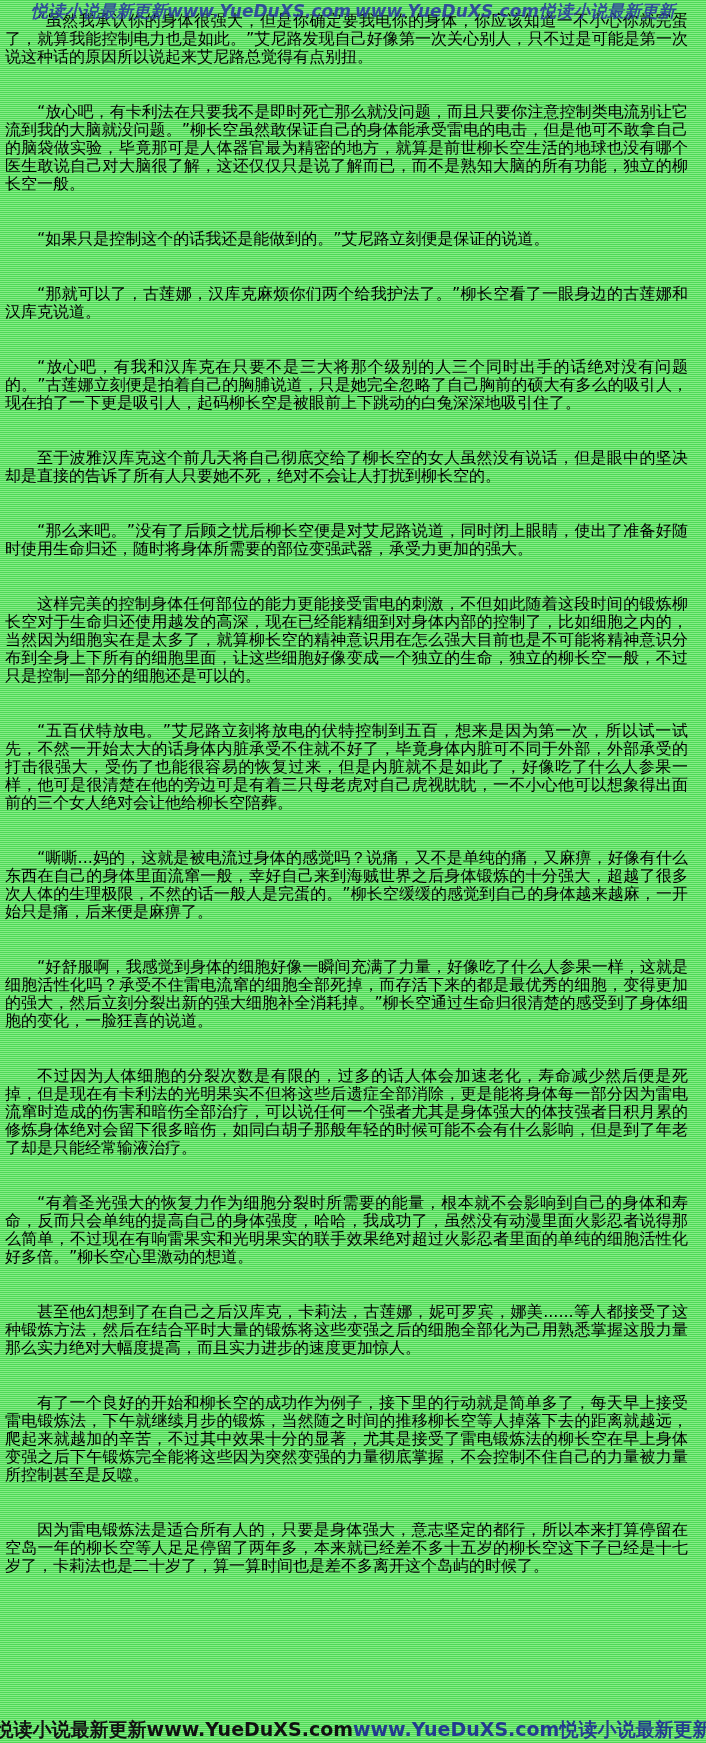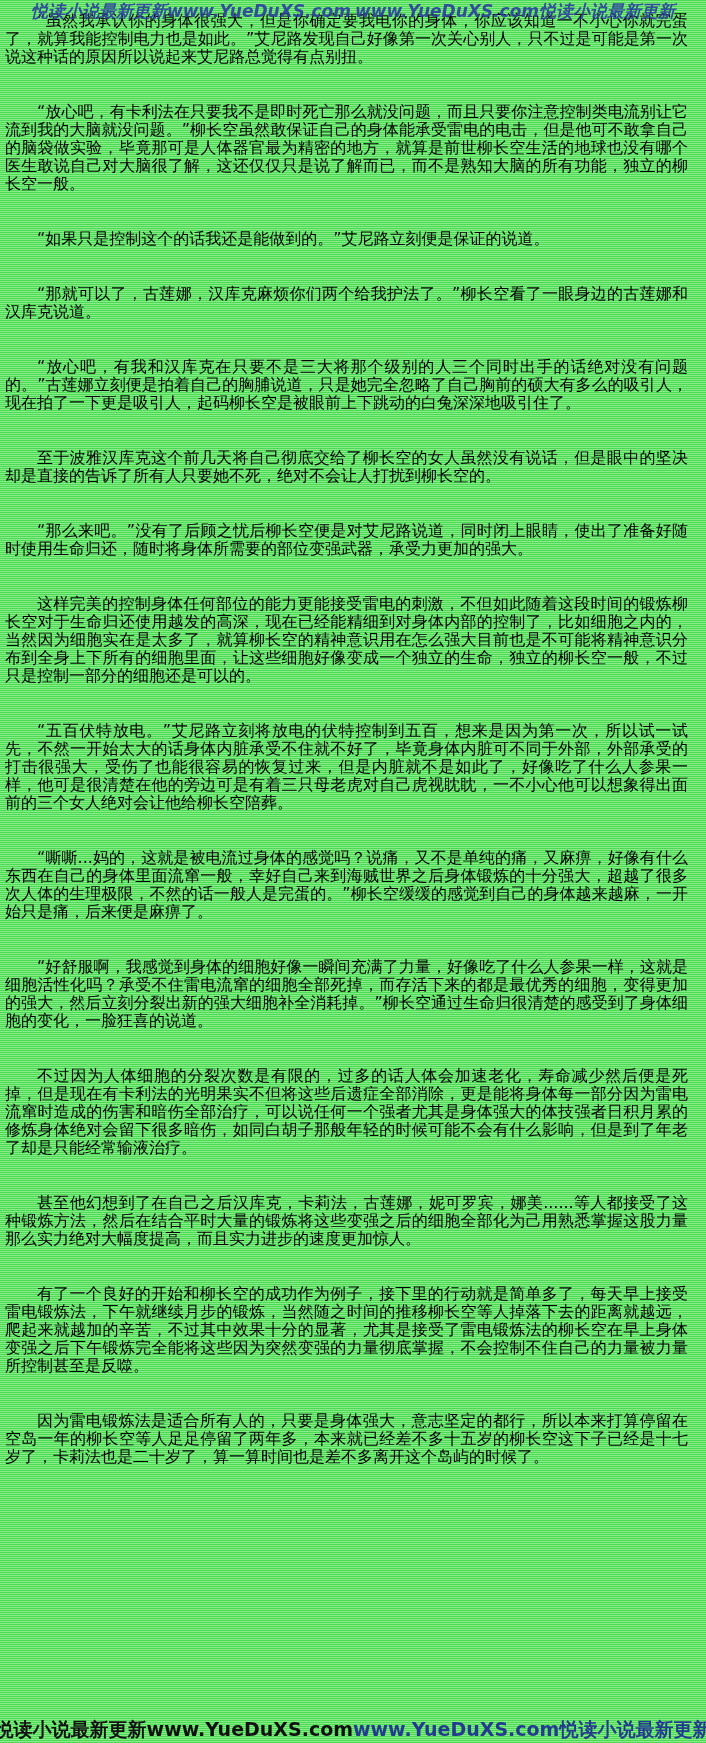--- a/index.html
+++ b/index.html
@@ -97,20 +97,21 @@
       <p>“如果只是控制这个的话我还是能做到的。”艾尼路立刻便是保证的说道。</p>
       <p>“那就可以了，古莲娜，汉库克麻烦你们两个给我护法了。”柳长空看了一眼身边的古莲娜和汉库克说道。</p>
       <p>“放心吧，有我和汉库克在只要不是三大将那个级别的人三个同时出手的话绝对没有问题的。”古莲娜立刻便是拍着自己的胸脯说道，只是她完全忽略了自己胸前的硕大有多么的吸引人，现在拍了一下更是吸引人，起码柳长空是被眼前上下跳动的白兔深深地吸引住了。</p>
       <p>至于波雅汉库克这个前几天将自己彻底交给了柳长空的女人虽然没有说话，但是眼中的坚决却是直接的告诉了所有人只要她不死，绝对不会让人打扰到柳长空的。</p>
       <p>“那么来吧。”没有了后顾之忧后柳长空便是对艾尼路说道，同时闭上眼睛，使出了准备好随时使用生命归还，随时将身体所需要的部位变强武器，承受力更加的强大。</p>
       <p>这样完美的控制身体任何部位的能力更能接受雷电的刺激，不但如此随着这段时间的锻炼柳长空对于生命归还使用越发的高深，现在已经能精细到对身体内部的控制了，比如细胞之内的，当然因为细胞实在是太多了，就算柳长空的精神意识用在怎么强大目前也是不可能将精神意识分布到全身上下所有的细胞里面，让这些细胞好像变成一个独立的生命，独立的柳长空一般，不过只是控制一部分的细胞还是可以的。</p>
       <p>“五百伏特放电。”艾尼路立刻将放电的伏特控制到五百，想来是因为第一次，所以试一试先，不然一开始太大的话身体内脏承受不住就不好了，毕竟身体内脏可不同于外部，外部承受的打击很强大，受伤了也能很容易的恢复过来，但是内脏就不是如此了，好像吃了什么人参果一样，他可是很清楚在他的旁边可是有着三只母老虎对自己虎视眈眈，一不小心他可以想象得出面前的三个女人绝对会让他给柳长空陪葬。</p>
       <p>“嘶嘶...妈的，这就是被电流过身体的感觉吗？说痛，又不是单纯的痛，又麻痹，好像有什么东西在自己的身体里面流窜一般，幸好自己来到海贼世界之后身体锻炼的十分强大，超越了很多次人体的生理极限，不然的话一般人是完蛋的。”柳长空缓缓的感觉到自己的身体越来越麻，一开始只是痛，后来便是麻痹了。</p>
       <p>“好舒服啊，我感觉到身体的细胞好像一瞬间充满了力量，好像吃了什么人参果一样，这就是细胞活性化吗？承受不住雷电流窜的细胞全部死掉，而存活下来的都是最优秀的细胞，变得更加的强大，然后立刻分裂出新的强大细胞补全消耗掉。”柳长空通过生命归很清楚的感受到了身体细胞的变化，一脸狂喜的说道。</p>
       <p>不过因为人体细胞的分裂次数是有限的，过多的话人体会加速老化，寿命减少然后便是死掉，但是现在有卡利法的光明果实不但将这些后遗症全部消除，更是能将身体每一部分因为雷电流窜时造成的伤害和暗伤全部治疗，可以说任何一个强者尤其是身体强大的体技强者日积月累的修炼身体绝对会留下很多暗伤，如同白胡子那般年轻的时候可能不会有什么影响，但是到了年老了却是只能经常输液治疗。</p>
+      <p>“有着圣光强大的恢复力作为细胞分裂时所需要的能量，根本就不会影响到自己的身体和寿命，反而只会单纯的提高自己的身体强度，哈哈，我成功了，虽然没有动漫里面火影忍者说得那么简单，不过现在有响雷果实和光明果实的联手效果绝对超过火影忍者里面的单纯的细胞活性化好多倍。”柳长空心里激动的想道。</p>
       <p>甚至他幻想到了在自己之后汉库克，卡莉法，古莲娜，妮可罗宾，娜美......等人都接受了这种锻炼方法，然后在结合平时大量的锻炼将这些变强之后的细胞全部化为己用熟悉掌握这股力量那么实力绝对大幅度提高，而且实力进步的速度更加惊人。</p>
       <p>有了一个良好的开始和柳长空的成功作为例子，接下里的行动就是简单多了，每天早上接受雷电锻炼法，下午就继续月步的锻炼，当然随之时间的推移柳长空等人掉落下去的距离就越远，爬起来就越加的辛苦，不过其中效果十分的显著，尤其是接受了雷电锻炼法的柳长空在早上身体变强之后下午锻炼完全能将这些因为突然变强的力量彻底掌握，不会控制不住自己的力量被力量所控制甚至是反噬。</p>
       <p>因为雷电锻炼法是适合所有人的，只要是身体强大，意志坚定的都行，所以本来打算停留在空岛一年的柳长空等人足足停留了两年多，本来就已经差不多十五岁的柳长空这下子已经是十七岁了，卡莉法也是二十岁了，算一算时间也是差不多离开这个岛屿的时候了。</p>
     </div>
 
   <div class="wm wm-bottom">
     <span class="wm-left">悦读小说最新更新www.YueDuXS.com</span>
     <span class="wm-right">www.YueDuXS.com悦读小说最新更新</span>
   </div>
 

